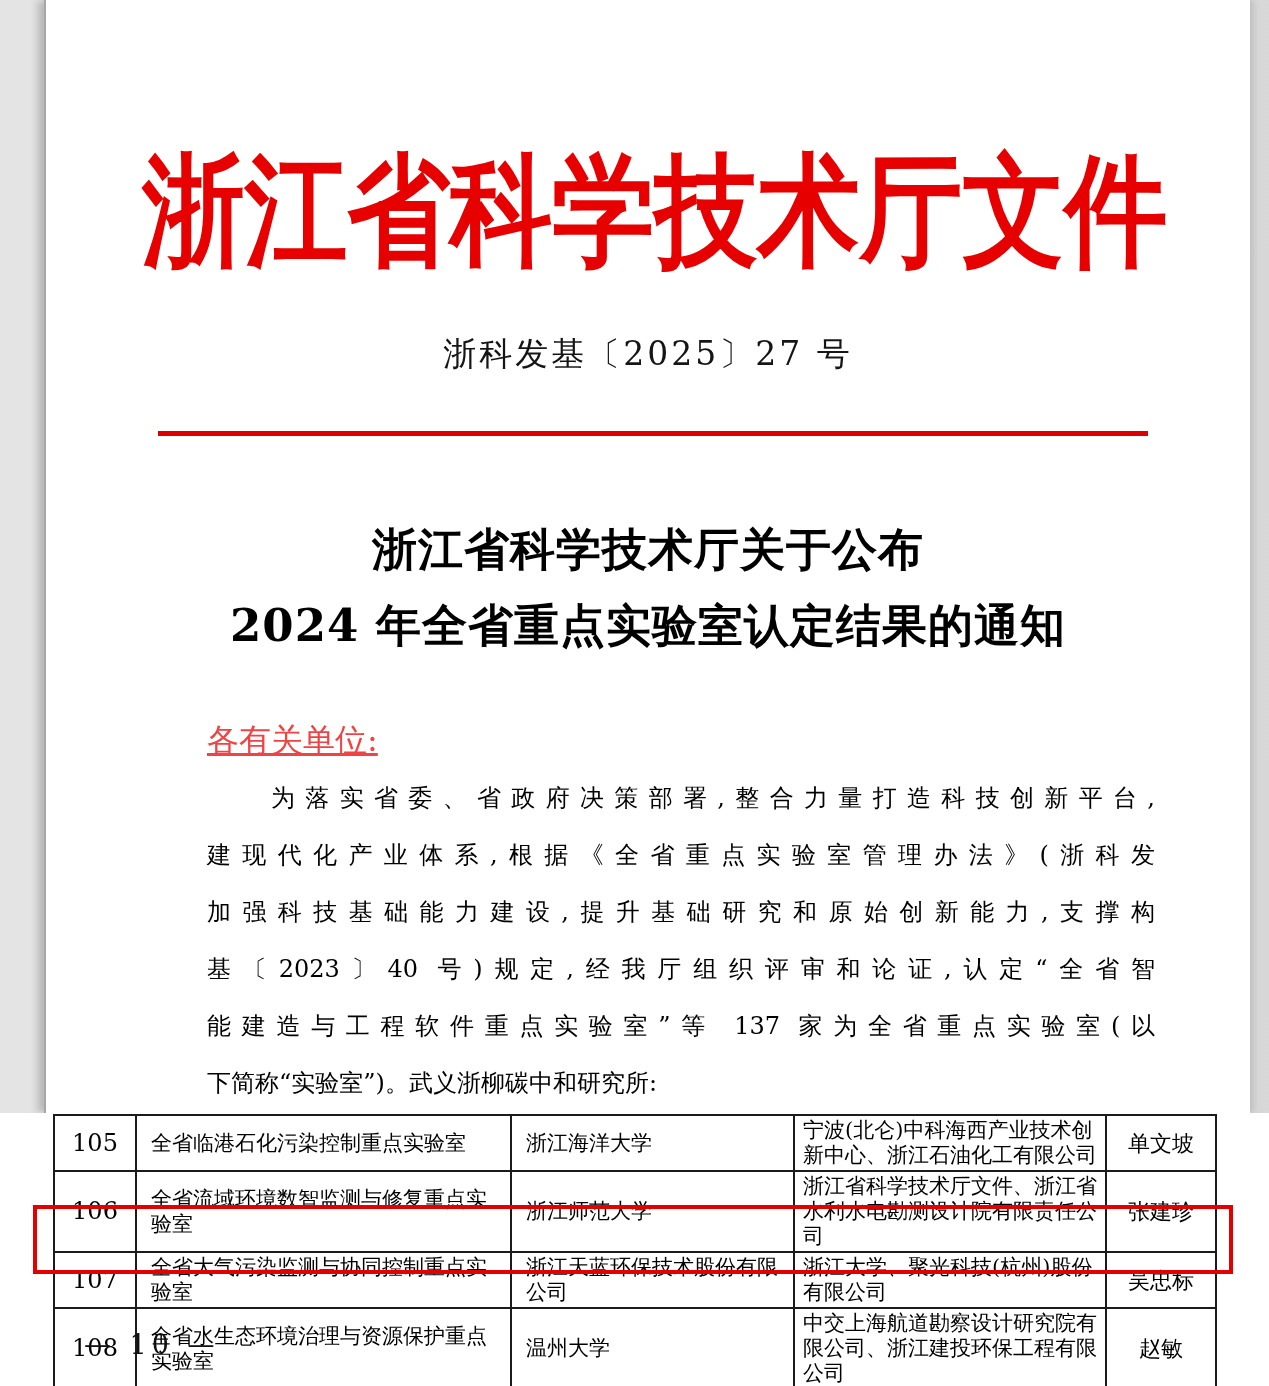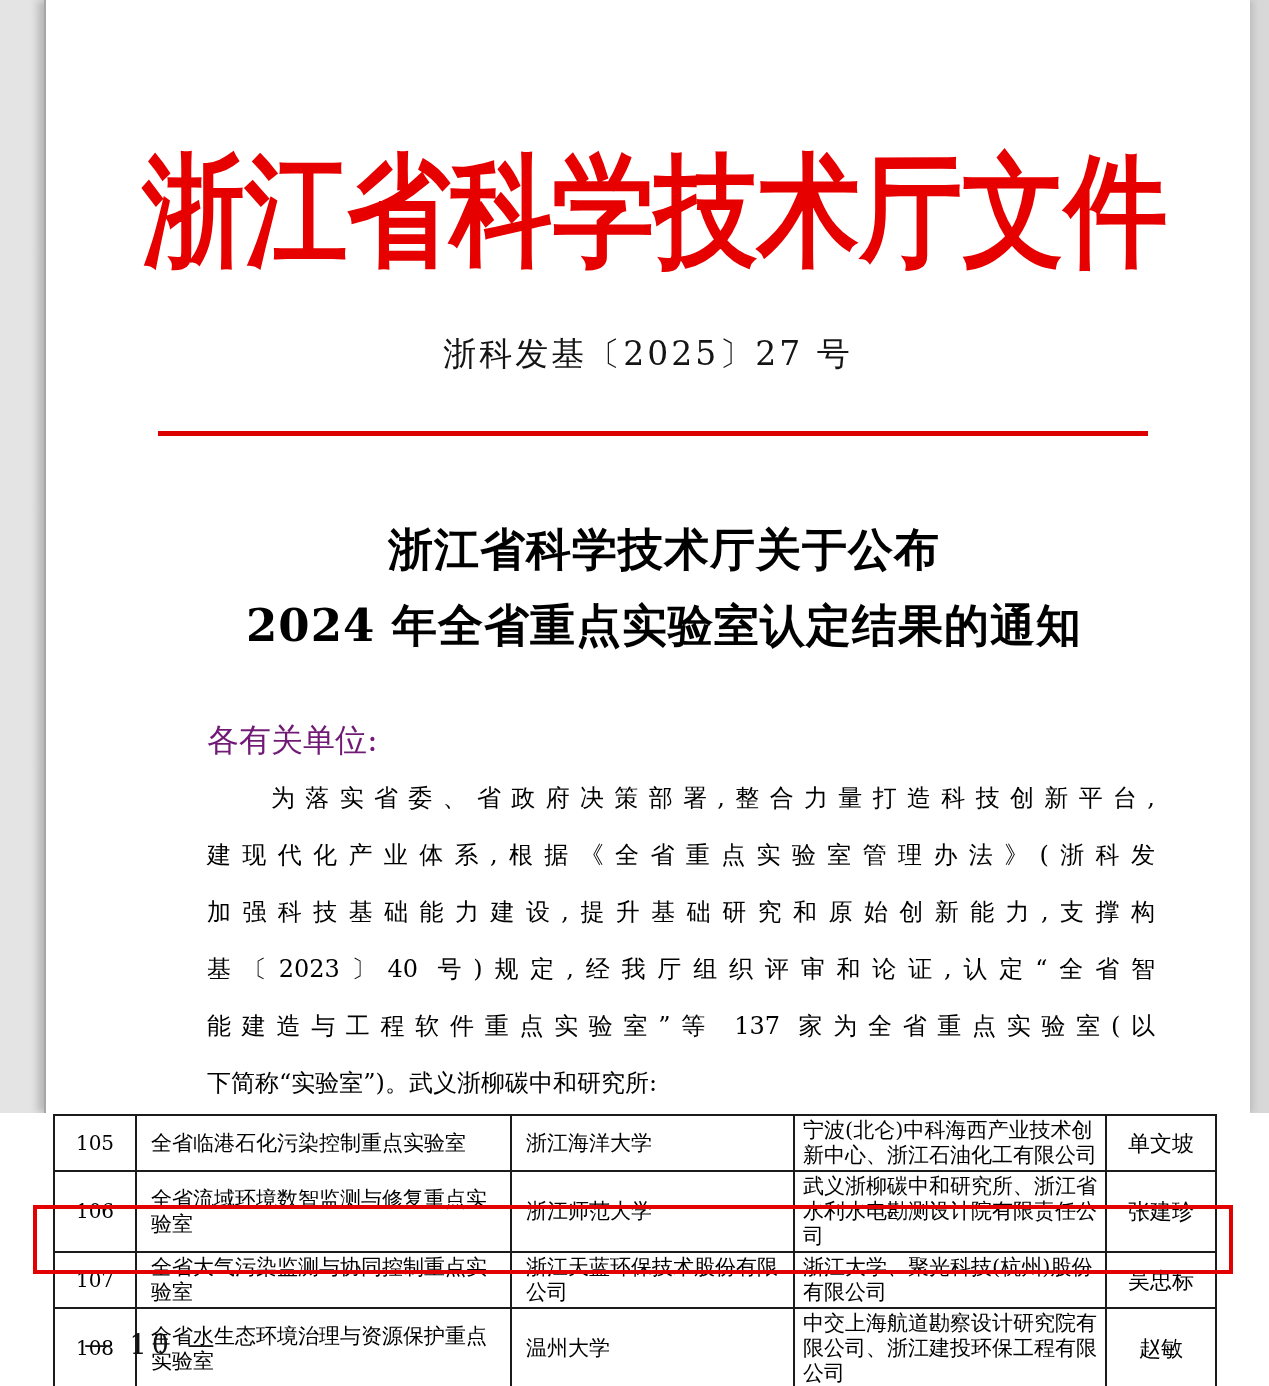--- a/index.html
+++ b/index.html
@@ -24,27 +24,27 @@
   }
   .doc-number{
     position:absolute;top:332px;left:0;width:100%;
     text-align:center;font-size:33px;color:#151515;letter-spacing:3px;
   }
   .red-rule{
     position:absolute;top:431px;left:112px;width:990px;height:5px;
     background:var(--rule-red,#dc0000);
   }
   .notice-title{
-    position:absolute;top:512px;left:16px;width:100%;
+    position:absolute;top:512px;left:0;width:100%;
     text-align:center;font-size:45px;font-weight:bold;color:#000;
     line-height:76px;letter-spacing:1px;
   }
   .salutation{
     position:absolute;top:712px;left:161px;
-    font-size:32px;line-height:57px;color:#701a75;
+    font-size:32px;line-height:57px;color:#ef4444;text-decoration:underline;
   }
   .body-text{position:absolute;top:770px;left:161px;width:948px;}
   .body-line{
     font-size:24px;line-height:57px;color:#000;
     text-align:justify;text-align-last:justify;
   }
   .body-line.first{text-indent:64px;}
   .body-line.last{text-align-last:left;}
 
   .table-section{
@@ -54,21 +54,21 @@
     position:absolute;left:53px;top:1px;width:1162px;
     border-collapse:collapse;table-layout:fixed;
     font-size:21px;color:#000;
   }
   table.results td{
     border:2px solid #1b1b1b;vertical-align:middle;
     padding:2px 6px;line-height:25px;overflow:hidden;
   }
   tr.r0 td{height:48px;} tr.r1 td{height:43px;}
   tr.r2 td{height:49px;} tr.r3 td{height:46px;}
-  .c-no{text-align:center;font-size:20px;}
+  .c-no{text-align:center;font-size:24px;}
   .c-lab{padding-left:14px !important;}
   .c-inst{padding-left:14px !important;}
   .c-part{padding-left:8px !important;margin-top:24px;}
   .c-dir{text-align:center;font-size:22px;margin-top:12px;}
   .highlight-box{
     position:absolute;left:33px;top:92px;width:1192px;height:61px;
     border:4px solid var(--highlight-red,#e30000);
     pointer-events:none;
   }
   .page-number{
@@ -122,21 +122,21 @@
           <td class="c-no">105</td>
           <td class="c-lab">全省临港石化污染控制重点实验室</td>
           <td class="c-inst">浙江海洋大学</td>
           <td class="c-part">宁波(北仑)中科海西产业技术创新中心、浙江石油化工有限公司</td>
           <td class="c-dir">单文坡</td>
         </tr>
         <tr class="r1">
           <td class="c-no">106</td>
           <td class="c-lab">全省流域环境数智监测与修复重点实验室</td>
           <td class="c-inst">浙江师范大学</td>
-          <td class="c-part">武义浙柳碳中和研究所、浙江省水利水电勘测设计院有限责任公司</td>
+          <td class="c-part">浙江省科学技术厅文件、浙江省水利水电勘测设计院有限责任公司</td>
           <td class="c-dir">张建珍</td>
         </tr>
         <tr class="r2">
           <td class="c-no">107</td>
           <td class="c-lab">全省大气污染监测与协同控制重点实验室</td>
           <td class="c-inst">浙江天蓝环保技术股份有限公司</td>
           <td class="c-part">浙江大学、聚光科技(杭州)股份有限公司</td>
           <td class="c-dir">吴忠标</td>
         </tr>
         <tr class="r3">

